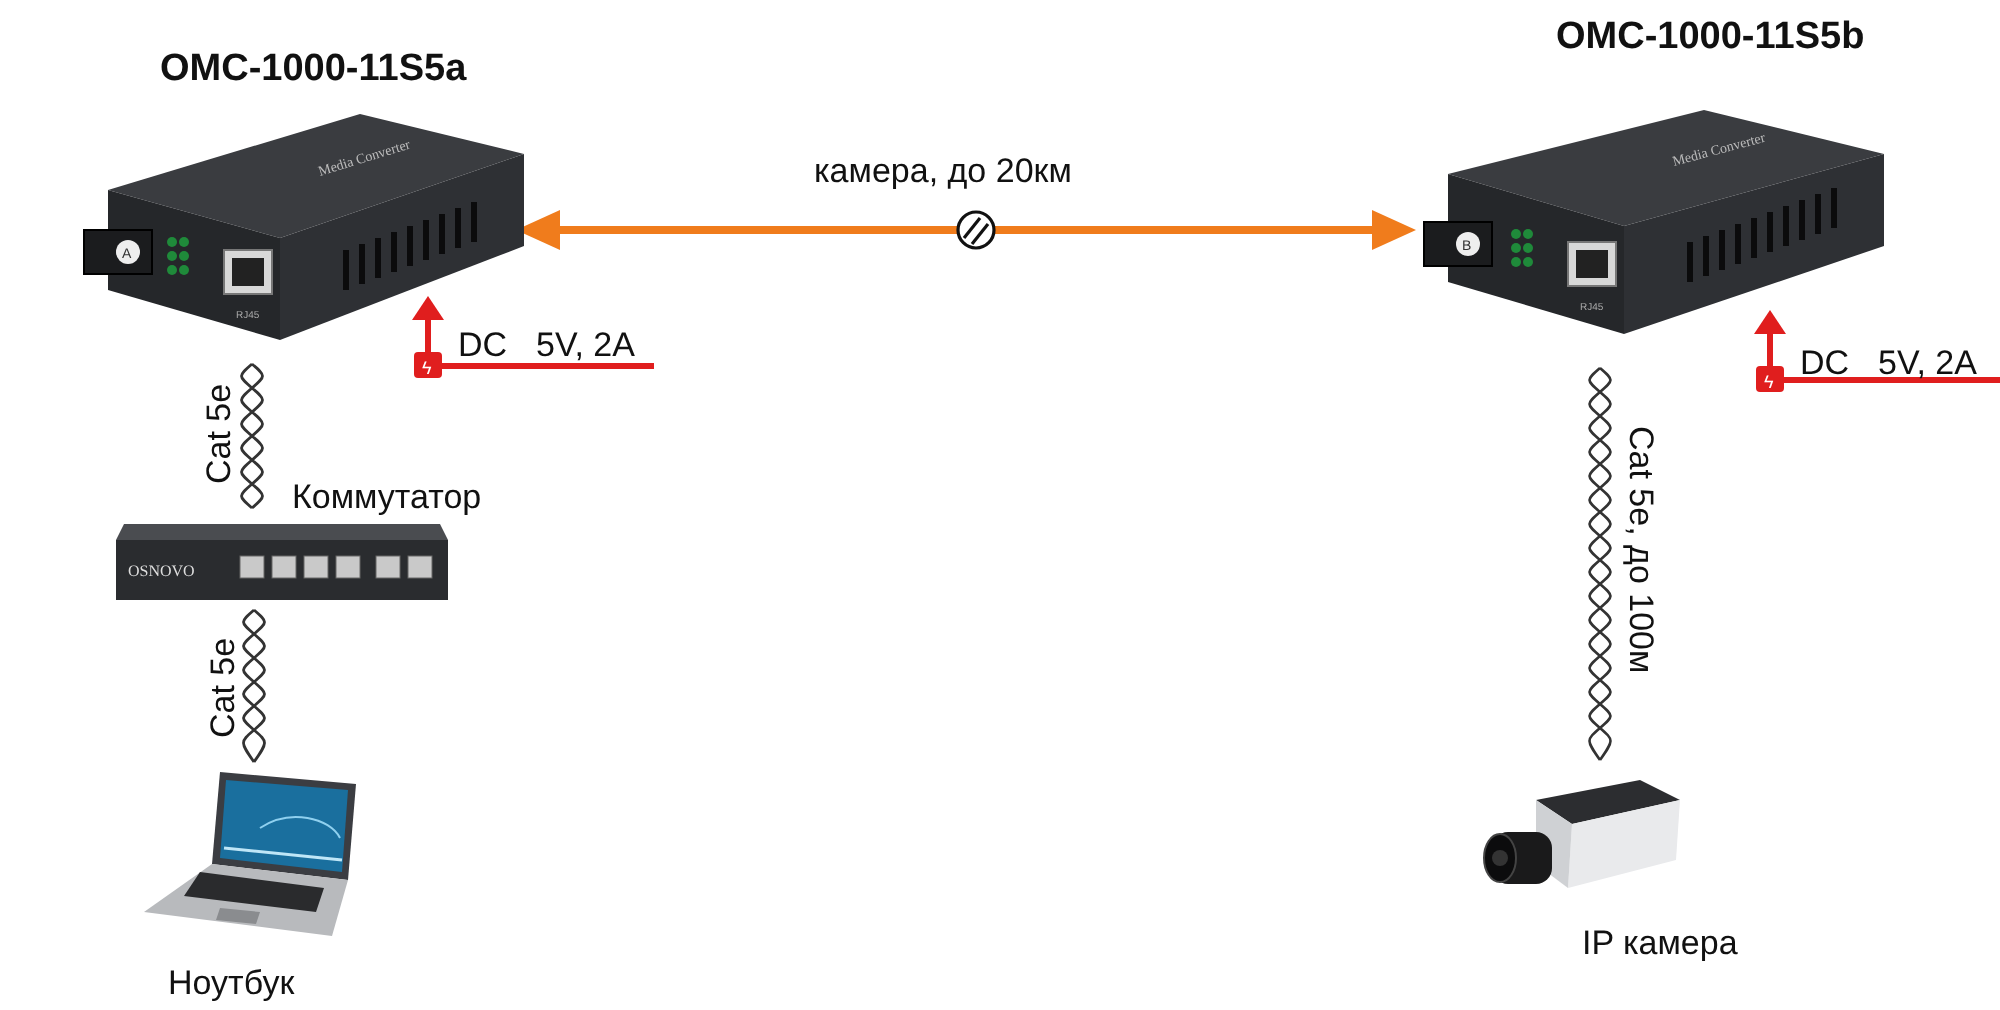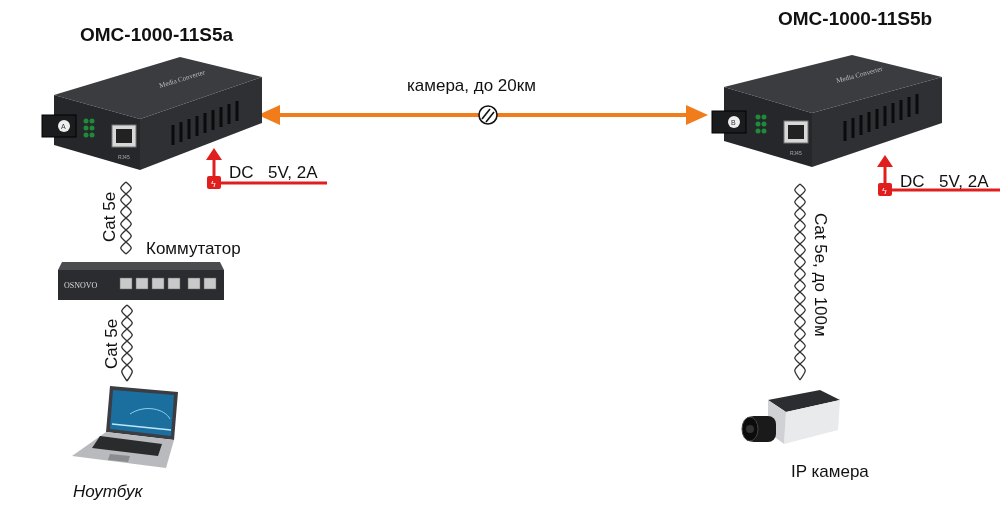--- a/index.html
+++ b/index.html
@@ -168,21 +168,21 @@
   <svg width="112" height="88">
     <polygon points="40,2 108,8 104,56 36,48" fill="#3b3d42"></polygon>
     <polygon points="43,6 104,11 101,52 40,45" fill="#1a6f9e"></polygon>
     <path d="M60,30 C75,20 95,25 100,35" stroke="#8fd0ef" fill="none" stroke-width="1"></path>
     <line x1="42" y1="40" x2="101" y2="46" stroke="#bfe6f7" stroke-width="1.5"></line>
     <polygon points="36,48 104,56 96,84 2,72" fill="#b8babd"></polygon>
     <polygon points="30,52 92,60 88,72 22,64" fill="#2a2b2d"></polygon>
     <polygon points="40,70 60,72 58,78 38,76" fill="#8a8c8f"></polygon>
   </svg>
 </div>
-<div class="abs label" style="left:73px;top:482px;font-style:italic;">Ноутбук</div>
+<div class="abs label" style="left:84px;top:482px;">Ноутбук</div>
 
 <div class="abs" style="left:793px;top:184px;width:14px;height:196px;">
   <svg width="14" height="196">
     <path d="M7,0 C0,6 0,6 7,12 C14,18 14,18 7,24 C0,30 0,30 7,36 C14,42 14,42 7,48 C0,54 0,54 7,60 C14,66 14,66 7,72 C0,78 0,78 7,84 C14,90 14,90 7,96 C0,102 0,102 7,108 C14,114 14,114 7,120 C0,126 0,126 7,132 C14,138 14,138 7,144 C0,150 0,150 7,156 C14,162 14,162 7,168 C0,174 0,174 7,180 C14,186 14,186 7,196" stroke="#333" fill="none" stroke-width="1.3"></path>
     <path d="M7,0 C14,6 14,6 7,12 C0,18 0,18 7,24 C14,30 14,30 7,36 C0,42 0,42 7,48 C14,54 14,54 7,60 C0,66 0,66 7,72 C14,78 14,78 7,84 C0,90 0,90 7,96 C14,102 14,102 7,108 C0,114 0,114 7,120 C14,126 14,126 7,132 C0,138 0,138 7,144 C14,150 14,150 7,156 C0,162 0,162 7,168 C14,174 14,174 7,180 C0,186 0,186 7,196" stroke="#333" fill="none" stroke-width="1.3"></path>
   </svg>
 </div>
 <div class="abs vlabel" style="left:830px;top:213px;transform:rotate(90deg);">Cat 5e, до 100м</div>
 
 <div class="abs" style="left:740px;top:388px;width:100px;height:62px;">

